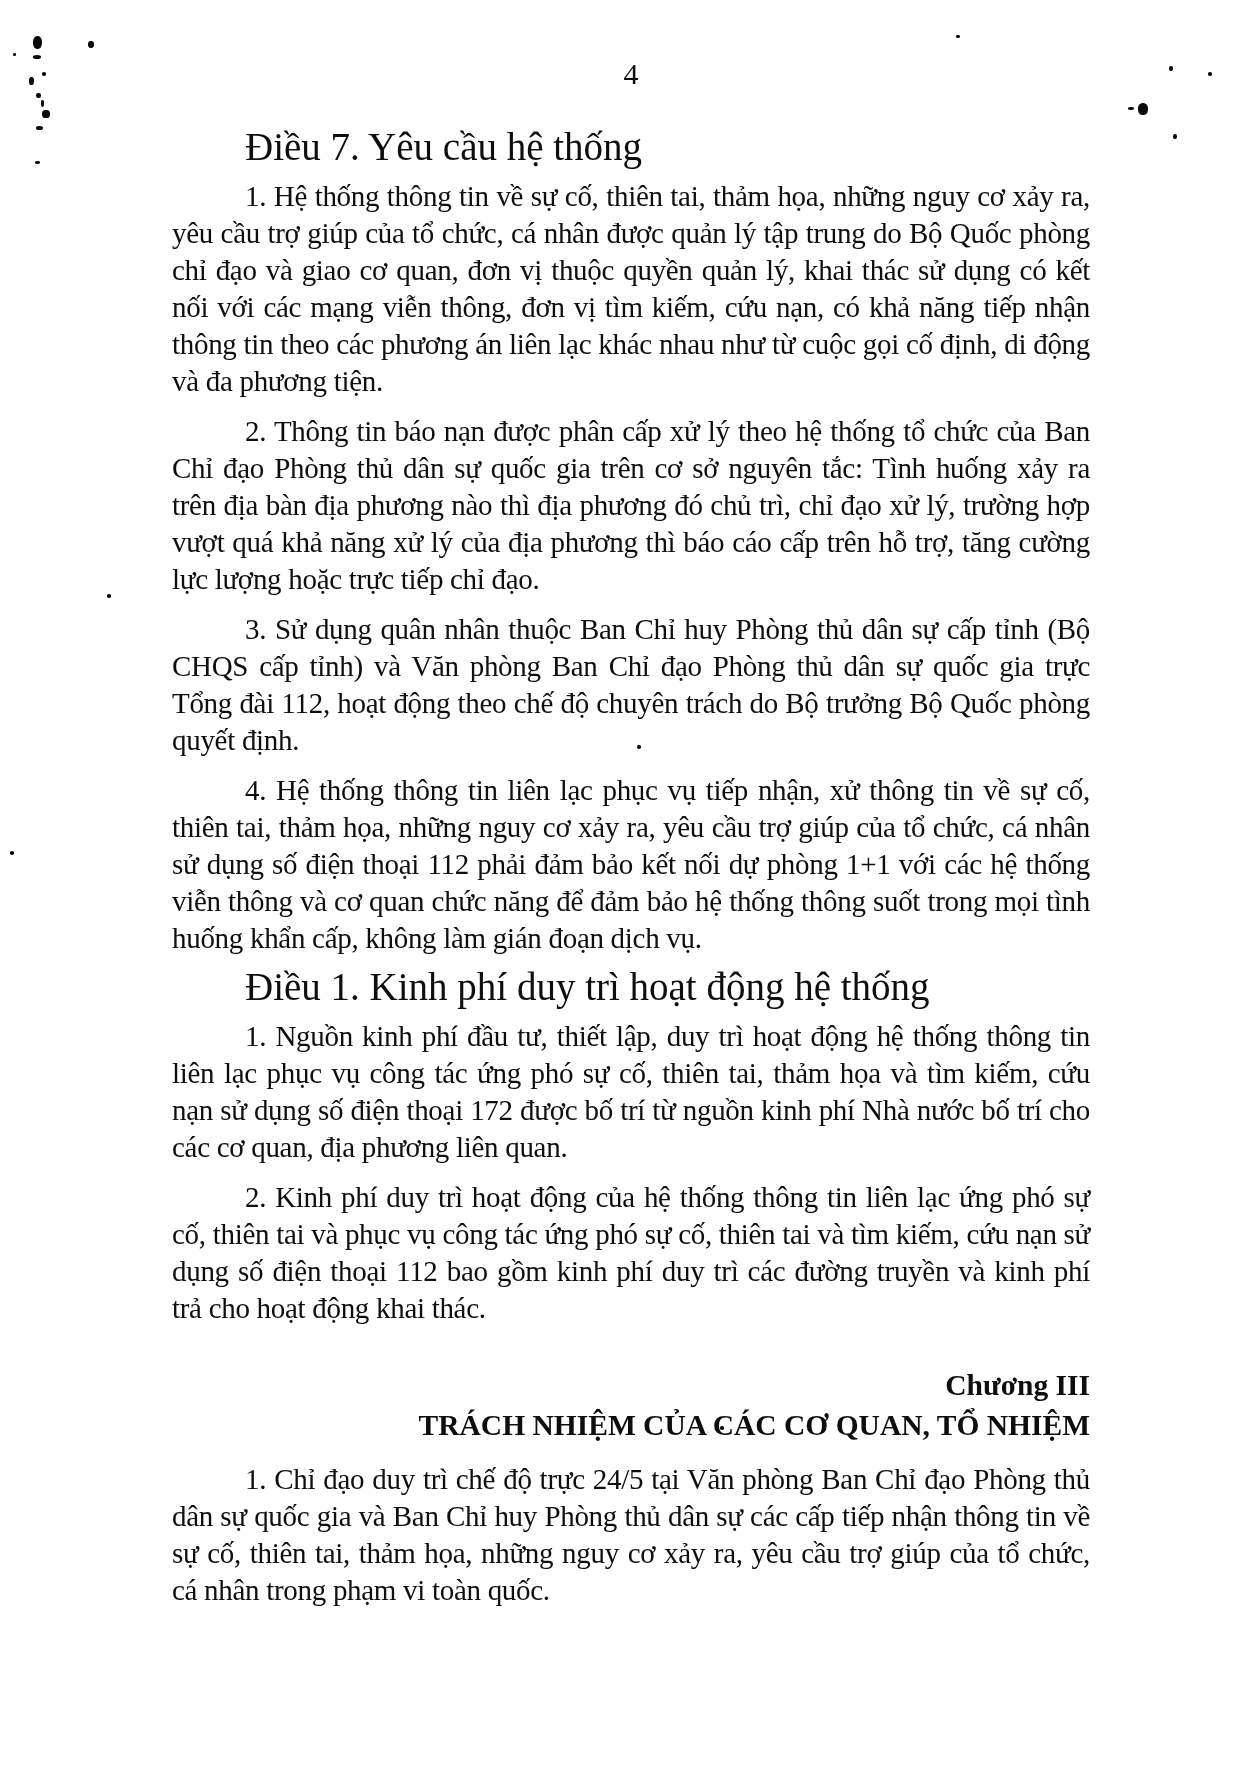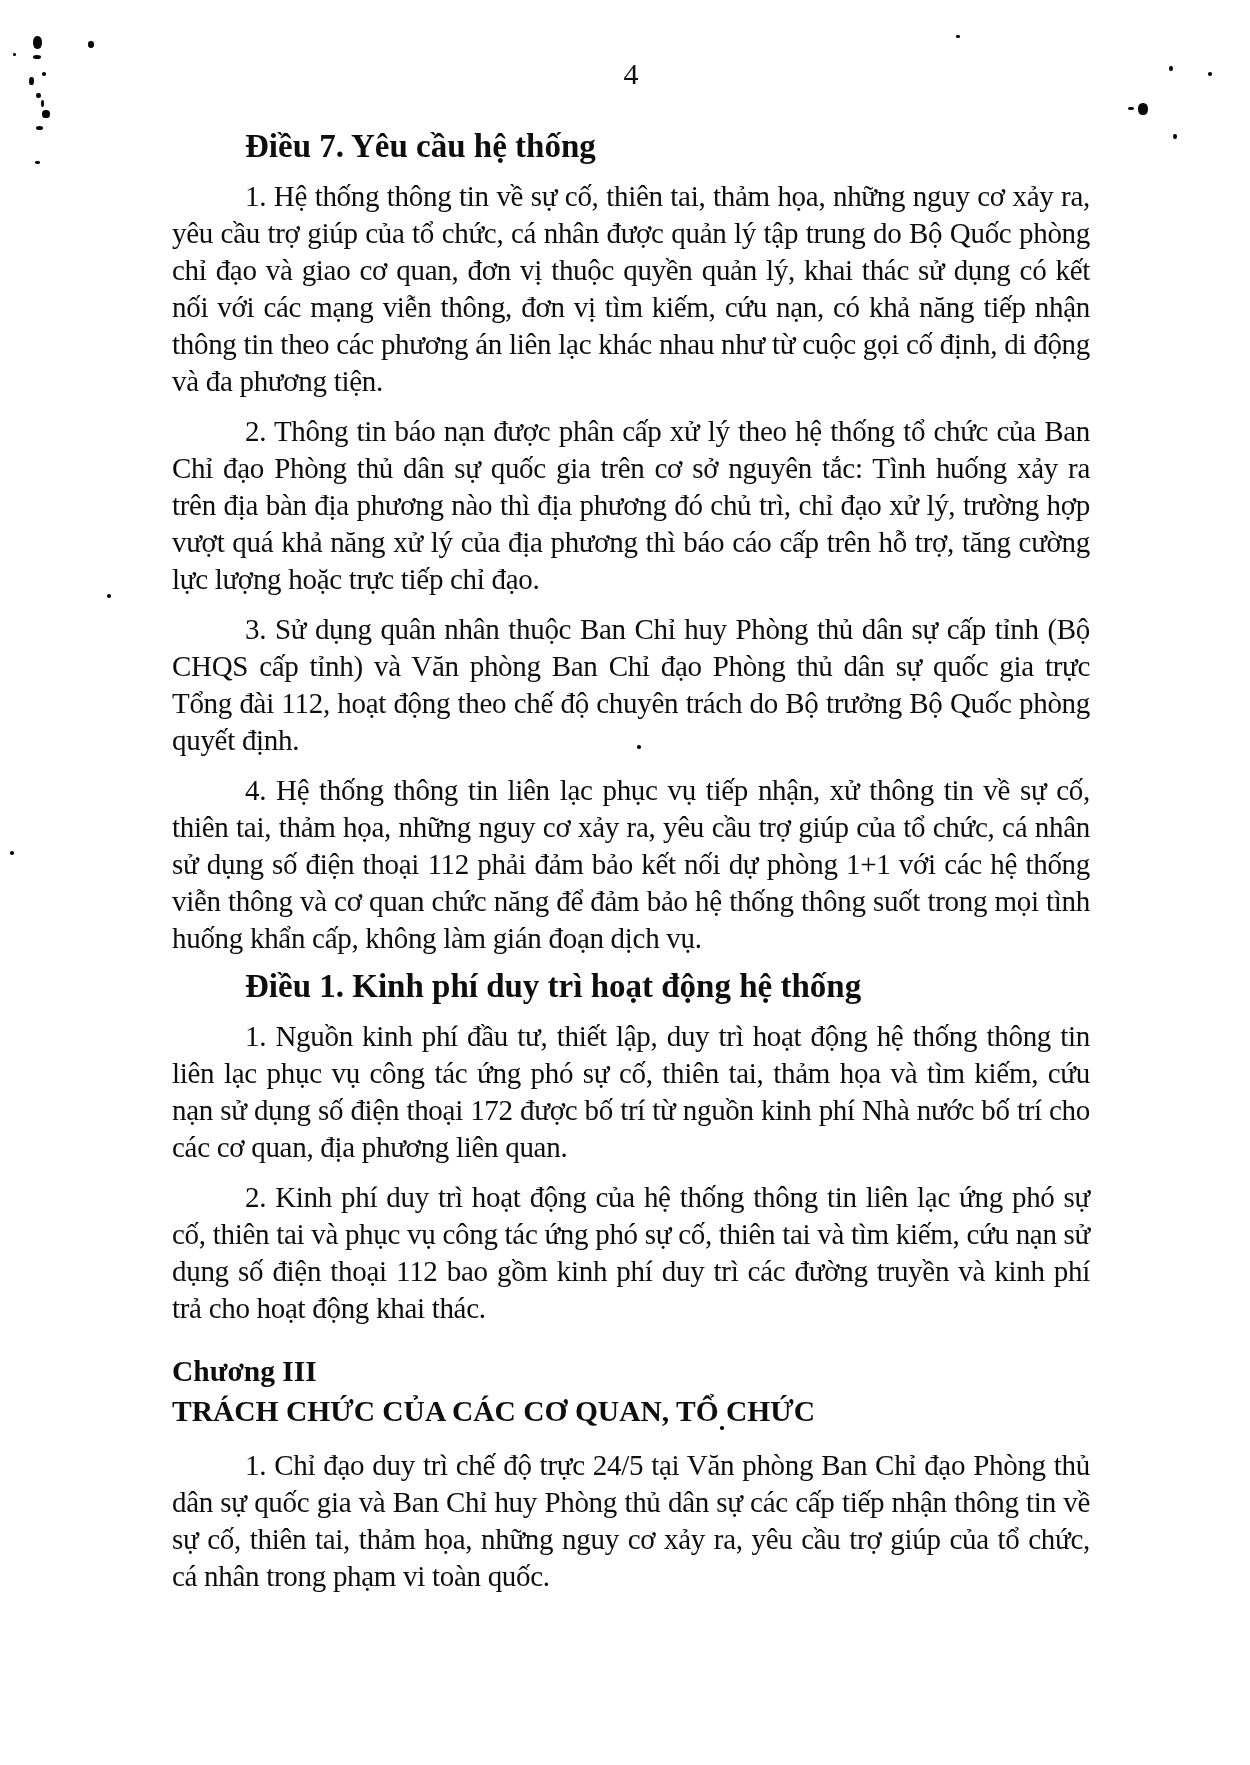--- a/index.html
+++ b/index.html
@@ -23,37 +23,37 @@
     top: 56px;
     width: 918px;
   }
   .page-number {
     font-size: 30px;
     line-height: 36px;
     text-align: center;
     margin: 0 0 36px 0;
   }
   .article-heading {
-    font-size: 33px;
-    font-weight: bold;
+    font-size: 39px;
+    font-weight: normal;
     line-height: 37px;
     margin: 2px 0 11px 0;
     text-indent: 73px;
   }
   .body-para {
     font-size: 29px;
     line-height: 37px;
     text-align: justify;
     text-indent: 73px;
     margin: 13px 0 11px 0;
     letter-spacing: -0.3px;
   }
   .chapter {
-    text-align: left;
-    margin: 24px 0 16px 0;
+    text-align: right;
+    margin: 38px 0 16px 0;
   }
   .chapter-number,
   .chapter-title {
     font-size: 29.5px;
     font-weight: bold;
     line-height: 40px;
   }
   .speck {
     position: absolute;
     background: #0a0a0a;
@@ -96,19 +96,19 @@
     <p class="body-para">2. Thông tin báo nạn được phân cấp xử lý theo hệ thống tổ chức của Ban Chỉ đạo Phòng thủ dân sự quốc gia trên cơ sở nguyên tắc: Tình huống xảy ra trên địa bàn địa phương nào thì địa phương đó chủ trì, chỉ đạo xử lý, trường hợp vượt quá khả năng xử lý của địa phương thì báo cáo cấp trên hỗ trợ, tăng cường lực lượng hoặc trực tiếp chỉ đạo.</p>
     <p class="body-para">3. Sử dụng quân nhân thuộc Ban Chỉ huy Phòng thủ dân sự cấp tỉnh (Bộ CHQS cấp tỉnh) và Văn phòng Ban Chỉ đạo Phòng thủ dân sự quốc gia trực Tổng đài 112, hoạt động theo chế độ chuyên trách do Bộ trưởng Bộ Quốc phòng quyết định.</p>
     <p class="body-para">4. Hệ thống thông tin liên lạc phục vụ tiếp nhận, xử thông tin về sự cố, thiên tai, thảm họa, những nguy cơ xảy ra, yêu cầu trợ giúp của tổ chức, cá nhân sử dụng số điện thoại 112 phải đảm bảo kết nối dự phòng 1+1 với các hệ thống viễn thông và cơ quan chức năng để đảm bảo hệ thống thông suốt trong mọi tình huống khẩn cấp, không làm gián đoạn dịch vụ.</p>
 
     <h2 class="article-heading">Điều 1. Kinh phí duy trì hoạt động hệ thống</h2>
     <p class="body-para">1. Nguồn kinh phí đầu tư, thiết lập, duy trì hoạt động hệ thống thông tin liên lạc phục vụ công tác ứng phó sự cố, thiên tai, thảm họa và tìm kiếm, cứu nạn sử dụng số điện thoại 172 được bố trí từ nguồn kinh phí Nhà nước bố trí cho các cơ quan, địa phương liên quan.</p>
     <p class="body-para">2. Kinh phí duy trì hoạt động của hệ thống thông tin liên lạc ứng phó sự cố, thiên tai và phục vụ công tác ứng phó sự cố, thiên tai và tìm kiếm, cứu nạn sử dụng số điện thoại 112 bao gồm kinh phí duy trì các đường truyền và kinh phí trả cho hoạt động khai thác.</p>
 
     <div class="chapter">
       <div class="chapter-number">Chương III</div>
-      <div class="chapter-title">TRÁCH CHỨC CỦA CÁC CƠ QUAN, TỔ CHỨC</div>
+      <div class="chapter-title">TRÁCH NHIỆM CỦA CÁC CƠ QUAN, TỔ NHIỆM</div>
     </div>
 
     <p class="body-para">1. Chỉ đạo duy trì chế độ trực 24/5 tại Văn phòng Ban Chỉ đạo Phòng thủ dân sự quốc gia và Ban Chỉ huy Phòng thủ dân sự các cấp tiếp nhận thông tin về sự cố, thiên tai, thảm họa, những nguy cơ xảy ra, yêu cầu trợ giúp của tổ chức, cá nhân trong phạm vi toàn quốc.</p>
 
   </div>
 </div>
 
 </body></html>

